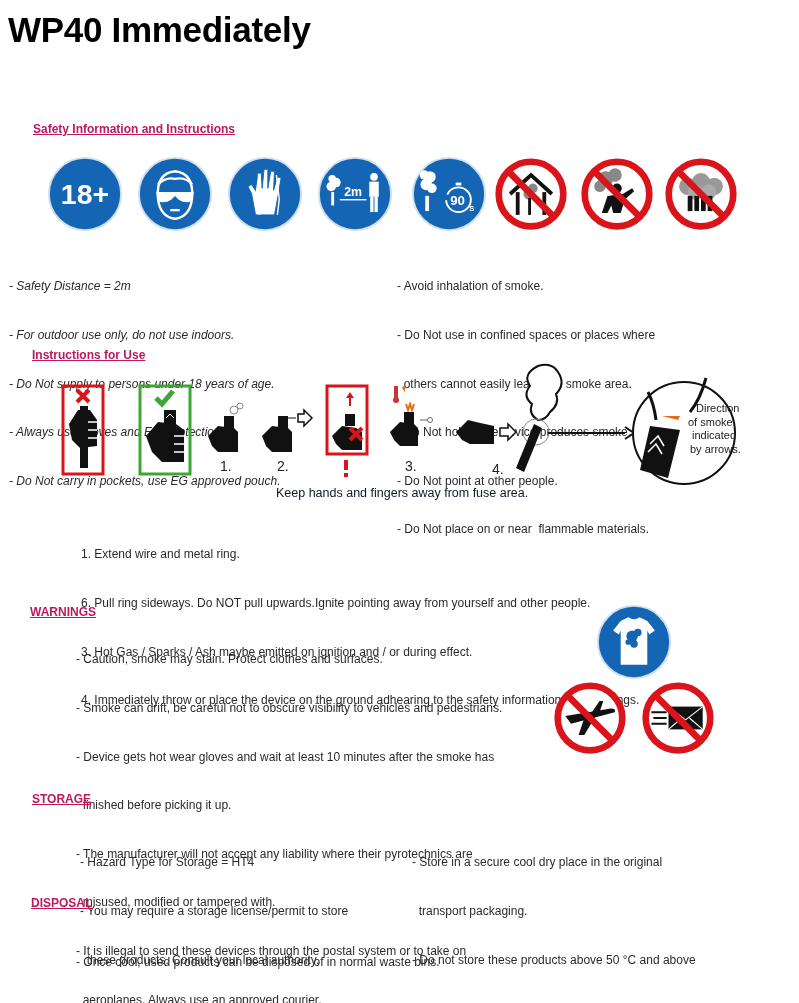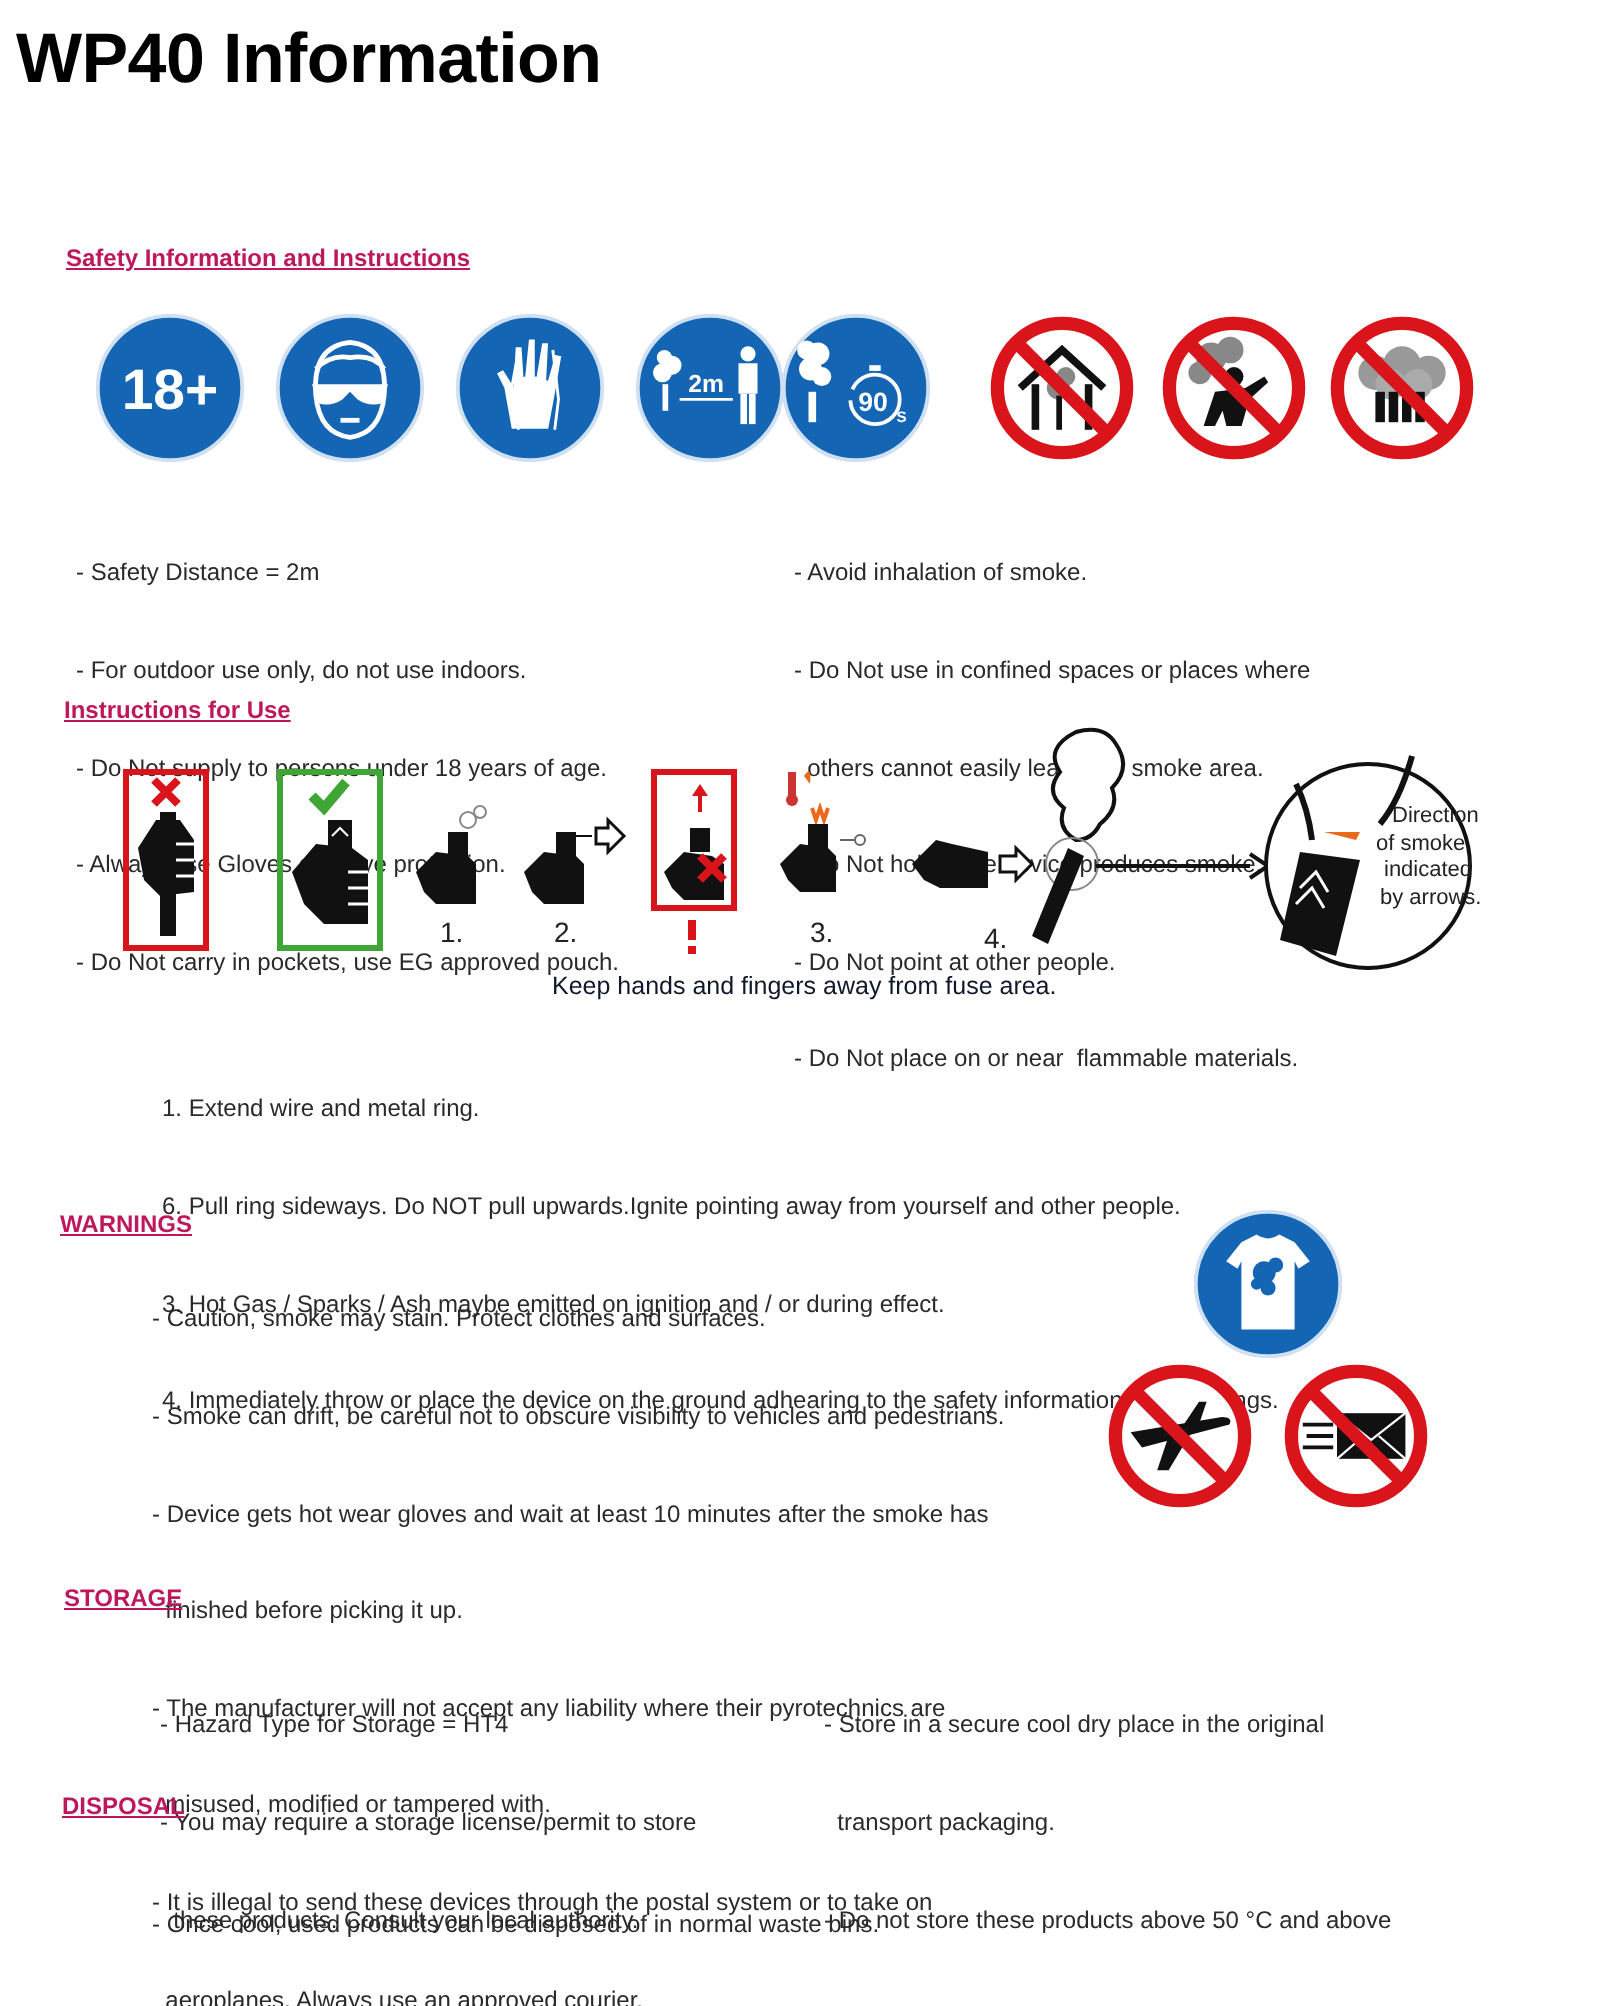--- a/index.html
+++ b/index.html
@@ -11,21 +11,21 @@
   .txt { font-size: 12px; line-height: 16.2px; color: #2a2a2a; white-space: pre; }
   .txt div { white-space: pre; }
   .sign { position: absolute; width: 76px; height: 76px; }
   .sign svg { width: 100%; height: 100%; display: block; }
   .step-num { position: absolute; font-size: 14px; color: #222; }
   .caption { font-size: 12.5px; color: #0f172a; }
 </style>
 </head>
 <body>
 
-<div class="abs title">WP40 Information</div>
+<div class="abs title">WP40 Immediately</div>
 
 <div class="abs heading" style="left:33px; top:122px;">Safety Information and Instructions</div>
 
 <div class="sign" style="left:47px; top:156px;">
   <svg viewBox="0 0 80 80">
       <circle cx="40" cy="40" r="38" fill="#1565b5" stroke="#cfe0f2" stroke-width="2"></circle>
     <text x="40" y="51" text-anchor="middle" font-size="30" font-weight="bold" fill="#fff" font-family="Liberation Sans, sans-serif">18+</text>
     </svg>
 </div>
 <div class="sign" style="left:137px; top:156px;">
@@ -52,21 +52,21 @@
       <circle cx="16" cy="24" r="4" fill="#fff"></circle>
     <rect x="15" y="38" width="3" height="14" fill="#fff"></rect>
     <text x="38" y="42" text-anchor="middle" font-size="13" font-weight="bold" fill="#fff" font-family="Liberation Sans, sans-serif">2m</text>
     <line x1="24" y1="46" x2="52" y2="46" stroke="#fff" stroke-width="1.5"></line>
     <circle cx="60" cy="22" r="4" fill="#fff"></circle>
       <rect x="55" y="27" width="10" height="16" fill="#fff"></rect>
     <rect x="56" y="43" width="3.5" height="16" fill="#fff"></rect>
       <rect x="60.5" y="43" width="3.5" height="16" fill="#fff"></rect>
     </svg>
 </div>
-<div class="sign" style="left:390px; top:156px;text-align:right;">
+<div class="sign" style="left:411px; top:156px;text-align:right;">
   <svg viewBox="0 0 80 80">
       <circle cx="40" cy="40" r="38" fill="#1565b5" stroke="#cfe0f2" stroke-width="2"></circle>
     <circle cx="16" cy="30" r="6" fill="#fff"></circle>
       <circle cx="20" cy="22" r="6" fill="#fff"></circle>
       <circle cx="14" cy="20" r="5" fill="#fff"></circle>
       <circle cx="22" cy="34" r="5" fill="#fff"></circle>
     <rect x="15" y="42" width="4" height="16" fill="#fff"></rect>
     <circle cx="50" cy="46" r="13" fill="none" stroke="#fff" stroke-width="2" stroke-dasharray="40 6"></circle>
     <rect x="47" y="28" width="6" height="3" fill="#fff"></rect>
     <text x="49" y="52" text-anchor="middle" font-size="14" font-weight="bold" fill="#fff" font-family="Liberation Sans, sans-serif">90</text>
@@ -106,21 +106,21 @@
       <circle cx="34" cy="38" r="8" fill="#aaa"></circle>
       <circle cx="48" cy="38" r="8" fill="#aaa"></circle>
     <rect x="26" y="42" width="5" height="16" fill="#111"></rect>
       <rect x="33" y="42" width="5" height="16" fill="#111"></rect>
       <rect x="40" y="42" width="5" height="16" fill="#111"></rect>
       <rect x="47" y="42" width="5" height="16" fill="#111"></rect>
     <line x1="16" y1="16" x2="64" y2="64" stroke="#d9141b" stroke-width="7"></line>
     </svg>
 </div>
 
-<div class="abs txt" style="left:38px; top:246px;">
+<div class="abs txt" style="left:9px; top:246px;font-style:italic;">
   <div>- Safety Distance = 2m</div>
   <div>- For outdoor use only, do not use indoors.</div>
   <div>- Do Not supply to persons under 18 years of age.</div>
   <div>- Always use Gloves and Eye protection.</div>
   <div>- Do Not carry in pockets, use EG approved pouch.</div>
 </div>
 <div class="abs txt" style="left:397px; top:246px;">
   <div>- Avoid inhalation of smoke.</div>
   <div>- Do Not use in confined spaces or places where</div>
   <div>  others cannot easily leave the smoke area.</div>

